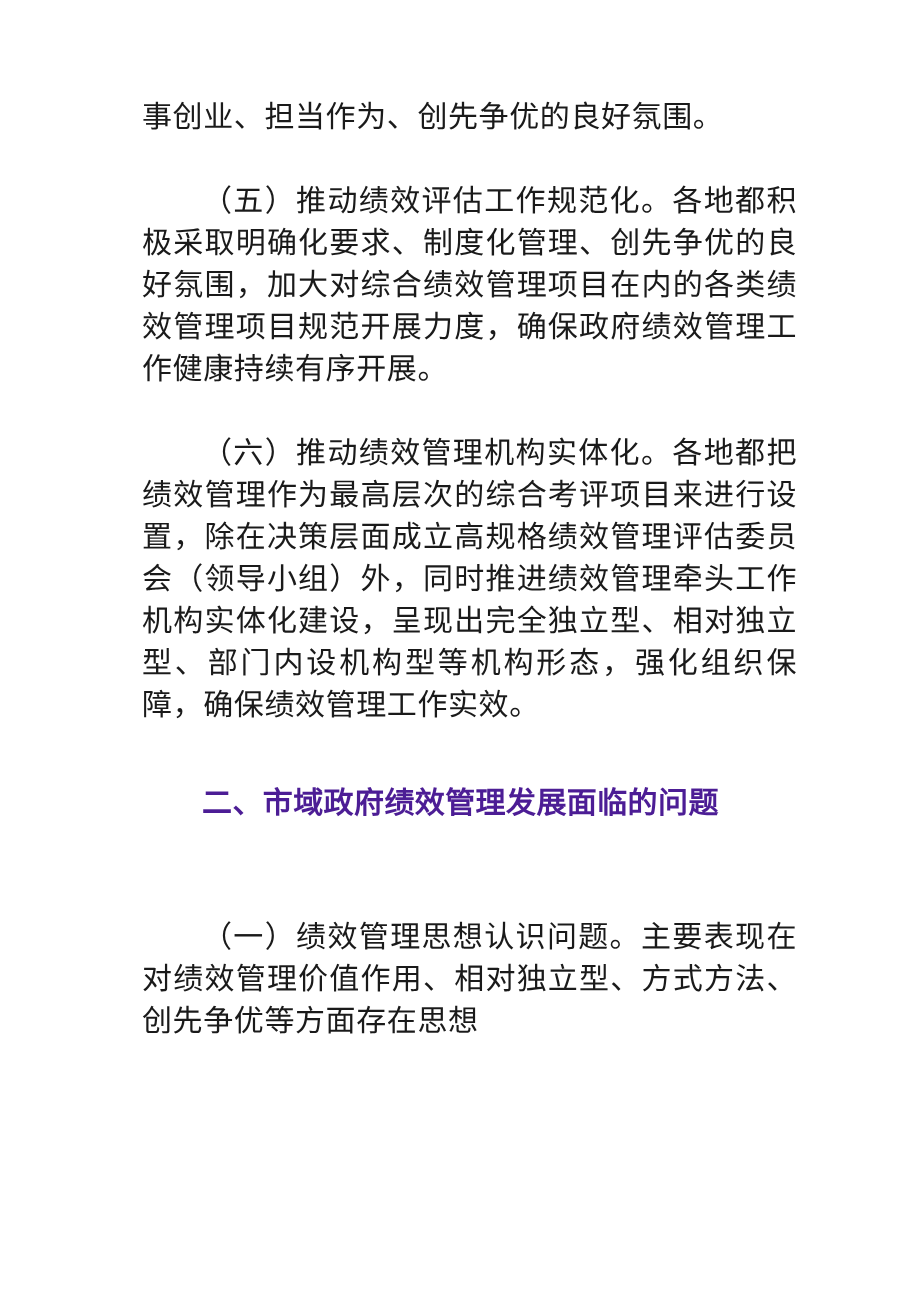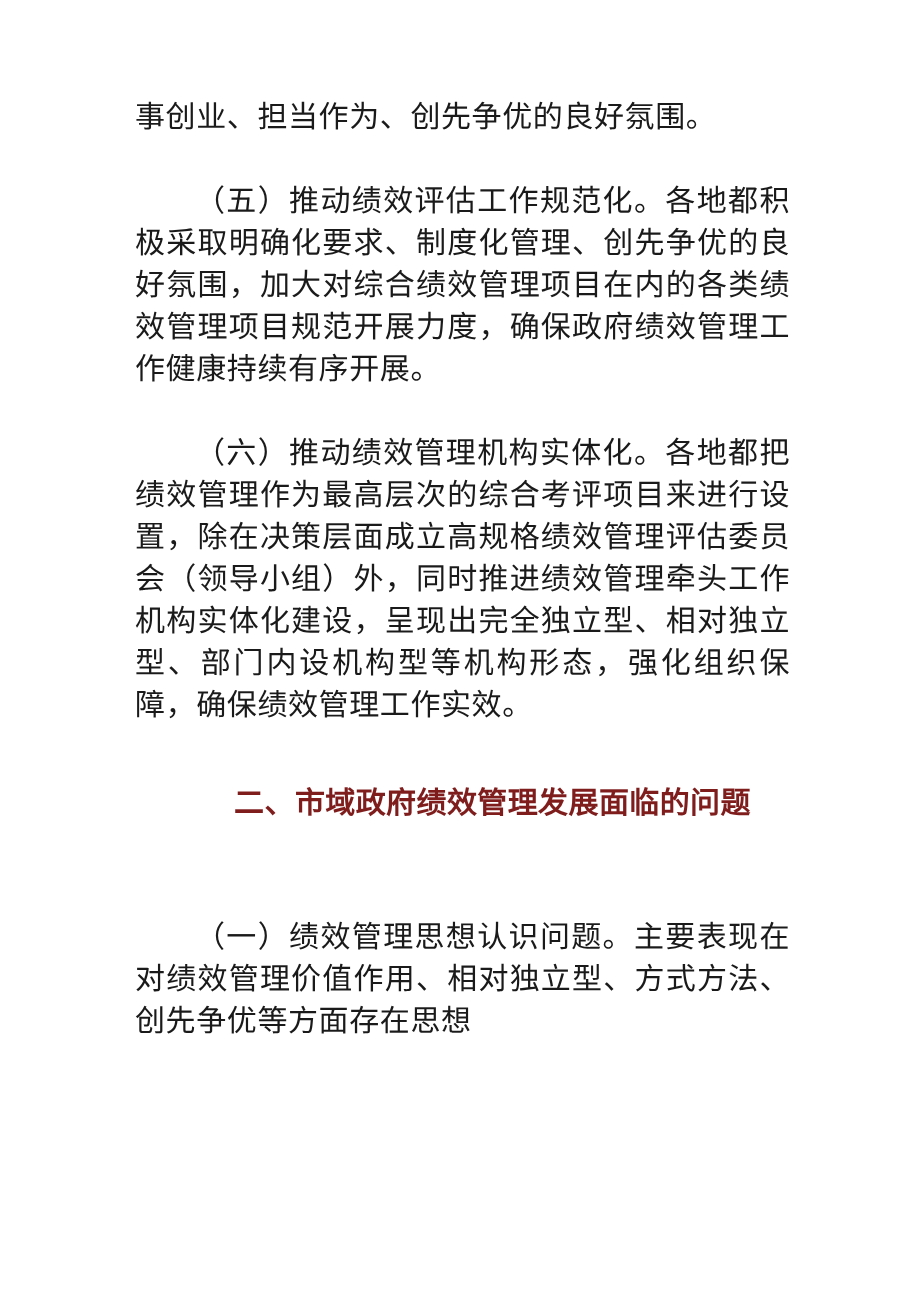--- a/index.html
+++ b/index.html
@@ -13,21 +13,21 @@
     width: 920px;
     height: 1301px;
     background: #ffffff;
     margin: 0 auto;
     overflow: hidden;
     box-sizing: border-box;
   }
 
   .content {
     position: absolute;
-    left: 135px;
+    left: 142px;
     top: 96px;
     width: 655px;
   }
 
   
   .para {
     font-family: "Liberation Serif", "DejaVu Serif", serif;
     font-size: 30px;
     line-height: 42px;
     color: #1a1a1a;
@@ -59,25 +59,24 @@
   .gap-heading-after {
     height: 50px;
   }
 
   
   .heading {
     font-family: "Liberation Sans", "DejaVu Sans", sans-serif;
     font-size: 30px;
     line-height: 42px;
     font-weight: bold;
-    color: #7f1d1d;
+    color: #4c1d95;
     margin: 0;
     text-indent: 60px;
     letter-spacing: 0.4px;
-    text-align: center;
   }
 </style>
 </head>
 <body>
 
 <div class="page">
   <div class="content">
 
     <p class="para continued">事创业、担当作为、创先争优的良好氛围。</p>
 

